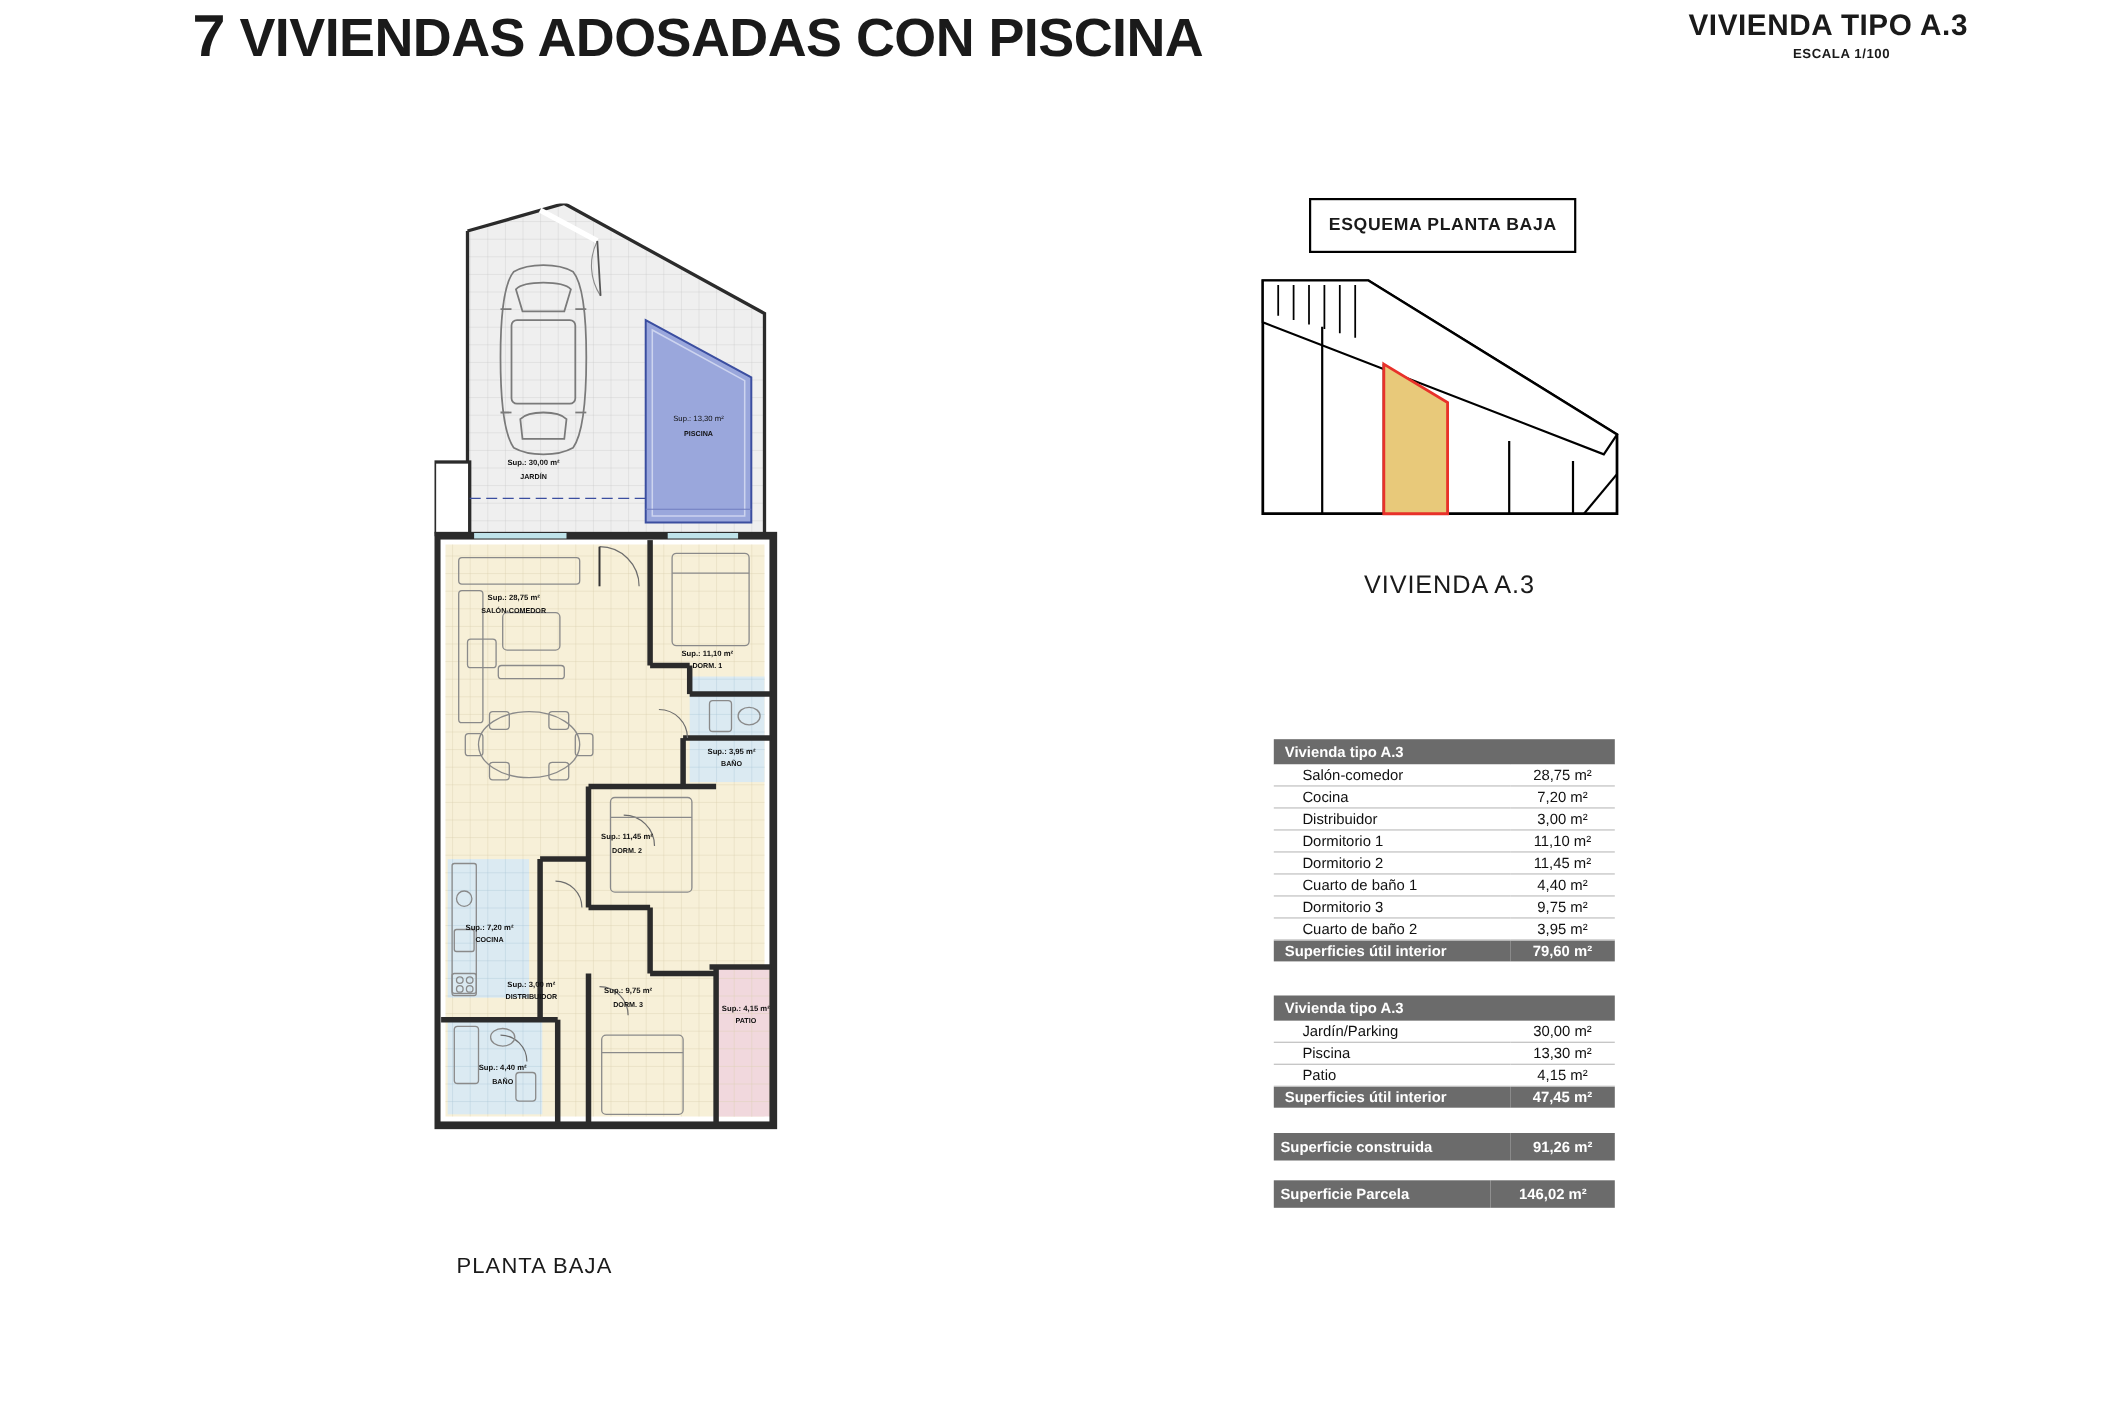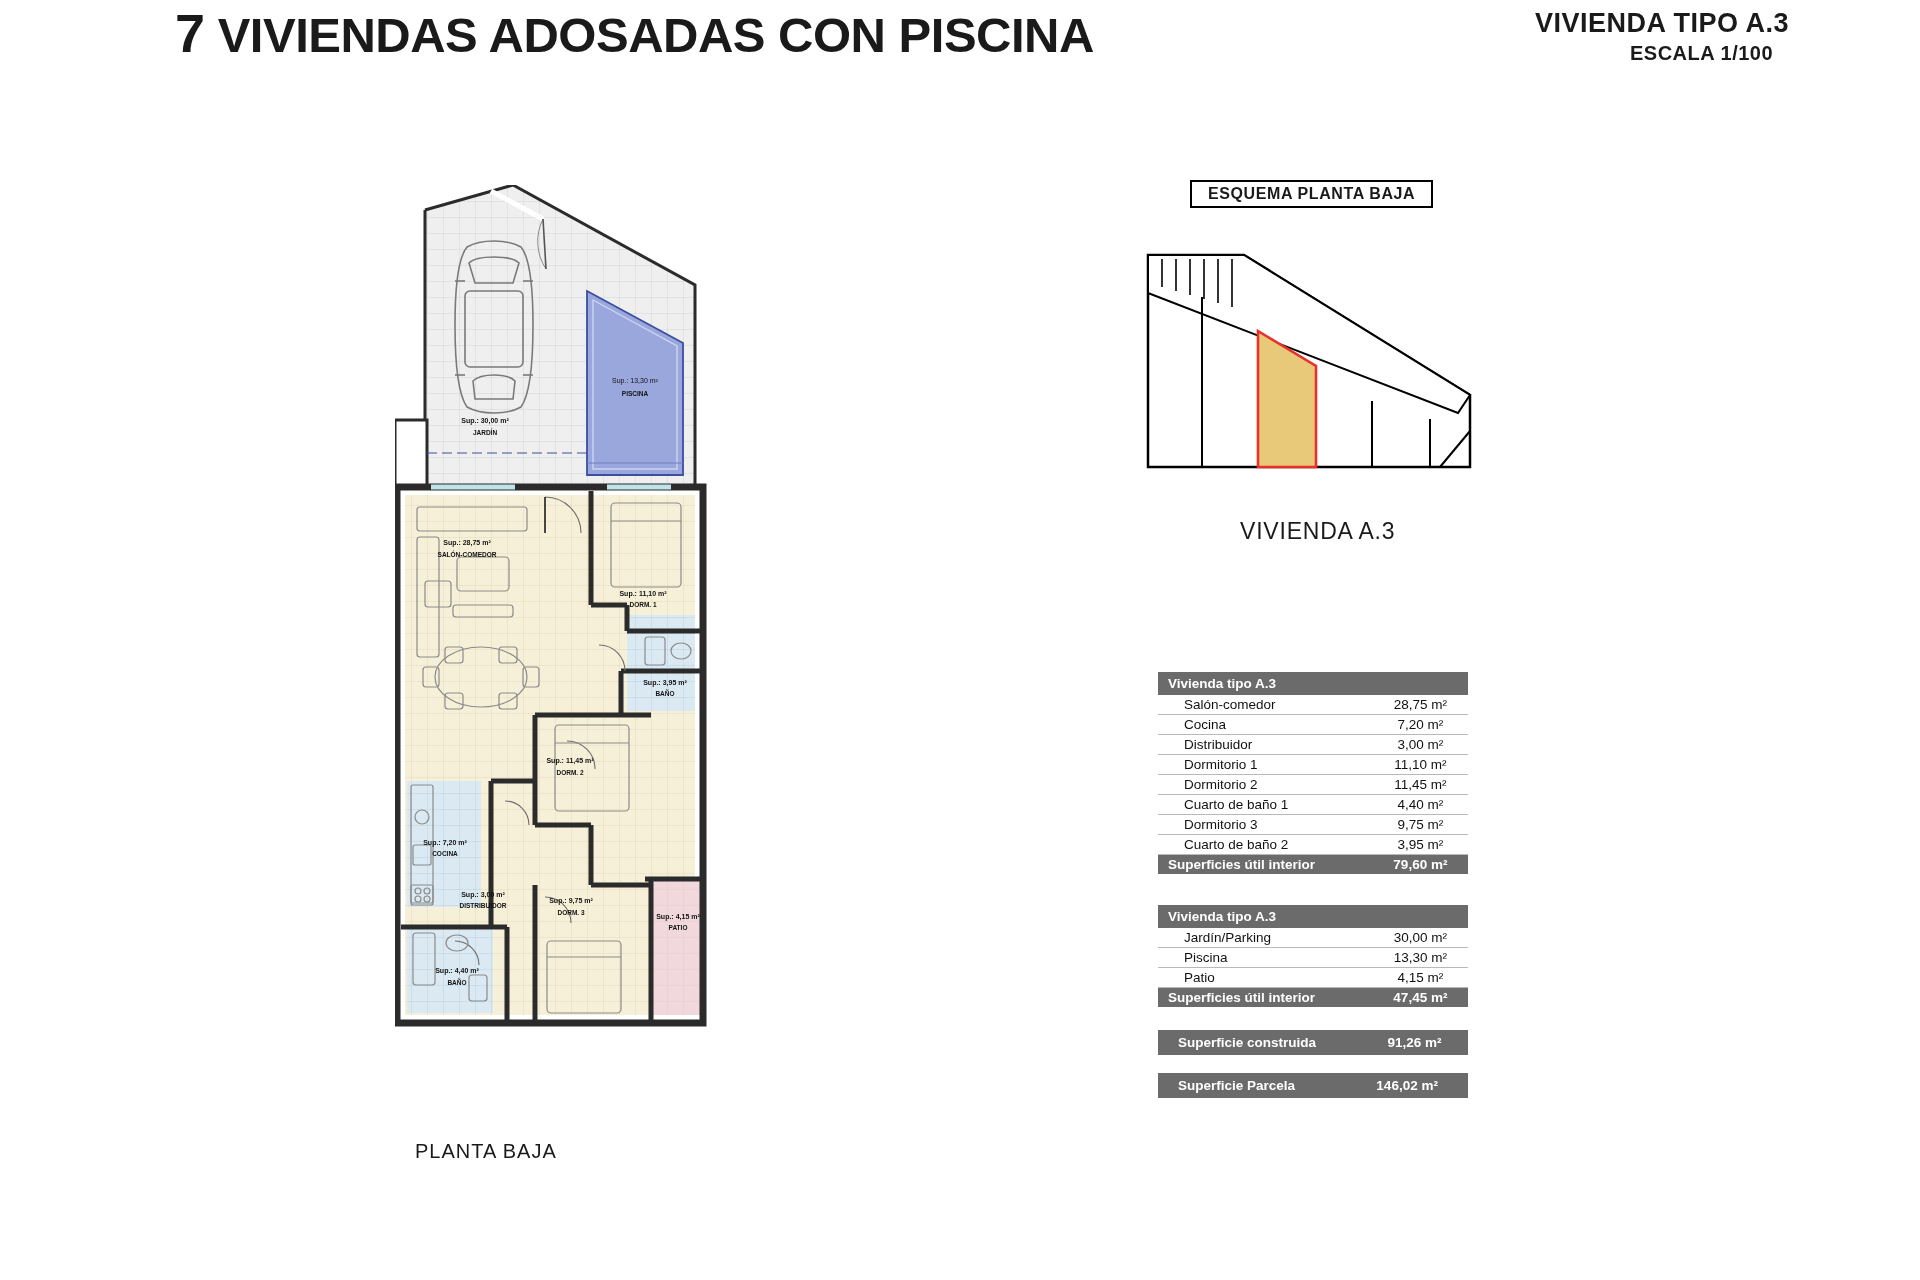--- a/index.html
+++ b/index.html
@@ -20,30 +20,30 @@
     white-space:nowrap;
   }
   #title-num{font-size:54px;}
   #type-title{
     left:1535px;top:8px;
     font-size:27px;font-weight:bold;letter-spacing:0.5px;
     white-space:nowrap;
   }
   #scale-title{
     left:1630px;top:42px;
-    font-size:20px;font-weight:bold;letter-spacing:0.5px;
+    font-size:12px;font-weight:bold;letter-spacing:0.5px;
     white-space:nowrap;
   }
   #planta-baja-label{
     left:415px;top:1140px;
     font-size:20px;font-weight:normal;letter-spacing:1px;
   }
   #esquema-box{
     left:1190px;top:180px;
-    border:2px solid #000;padding:3px 16px;
+    border:2px solid #000;padding:14px 16px;
     font-size:16px;font-weight:bold;letter-spacing:0.6px;
     background:#fff;
   }
   #vivienda-a3-label{
     left:1240px;top:518px;
     font-size:23px;font-weight:normal;letter-spacing:0.8px;
   }
 
   
   #floorplan{
@@ -77,21 +77,21 @@
     border-bottom:1px solid #b9b9b9;
   }
   .item-row td.lbl{padding-left:26px;}
   .val{text-align:center;white-space:nowrap;}
   #table-interior{left:1158px;top:672px;}
   #table-exterior{left:1158px;top:905px;}
   #table-construida{left:1158px;top:1030px;}
   #table-parcela{left:1158px;top:1073px;}
   .single-tbl td{
     background:#6b6b6b;color:#fff;font-weight:bold;
-    padding:5px 20px;font-size:13.5px;
+    padding:5px 6px;font-size:13.5px;
   }
 </style>
 </head>
 <body>
 
 <div class="abs" id="main-title">
   <span id="title-num">7</span>
   <span>VIVIENDAS ADOSADAS CON PISCINA</span>
 </div>
 <div class="abs" id="type-title">VIVIENDA TIPO A.3</div>

